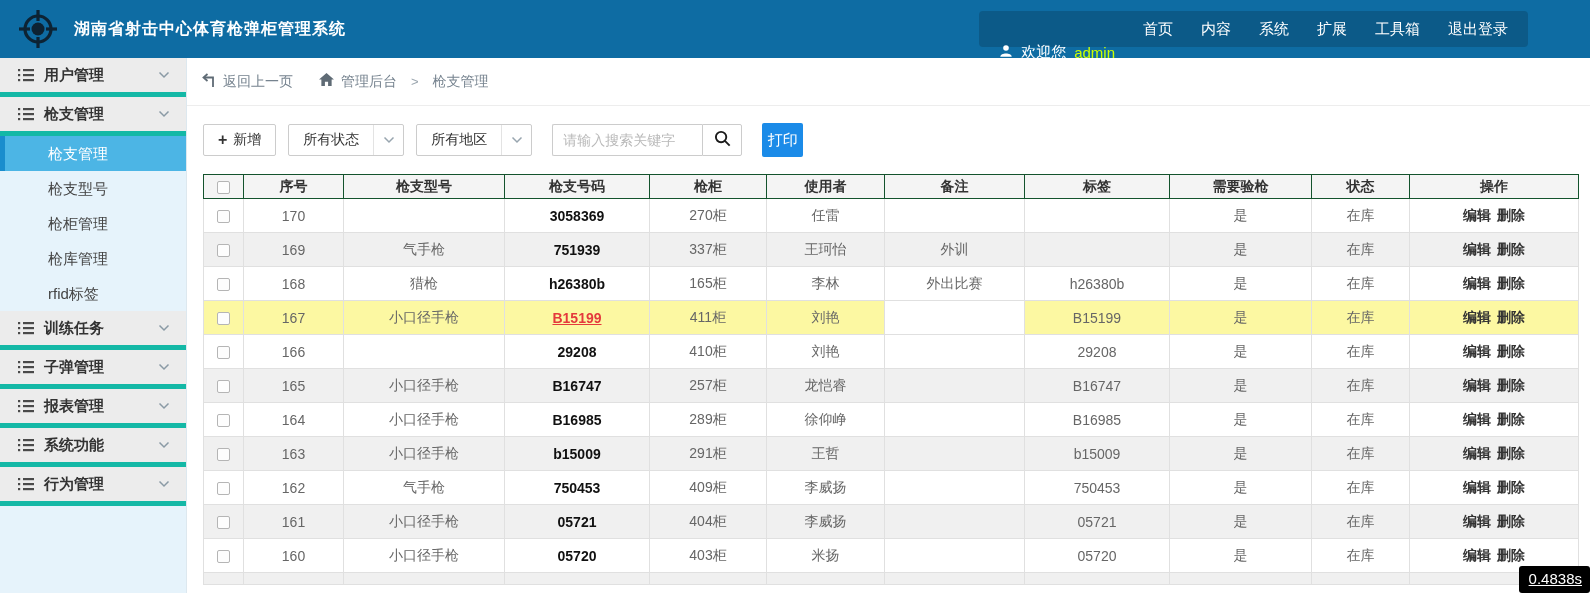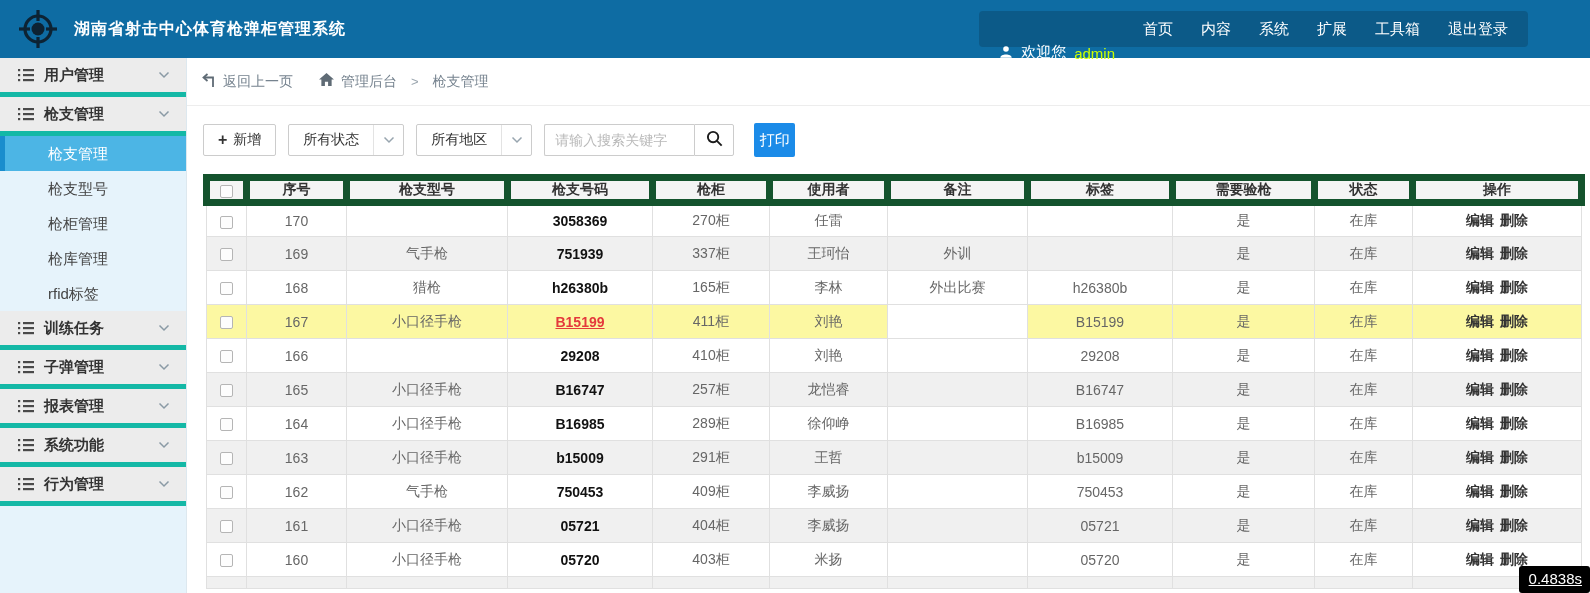--- a/index.html
+++ b/index.html
@@ -5,21 +5,21 @@
   * { margin:0; padding:0; box-sizing:border-box; }
   html,body { width:1590px; height:593px; overflow:hidden;
     font-family:"Liberation Sans","DejaVu Sans",sans-serif; background:#fff; }
 
   
   .topbar { height:58px; background:#0e6ca3; display:flex; align-items:center; position:relative; }
   .logo { margin:0 14px 0 16px; display:flex; align-items:center; }
   .app-title { color:#fff; font-size:16px; font-weight:bold; letter-spacing:1px; }
   .topnav { position:absolute; right:62px; top:11px; height:36px; background:#0c5a88;
     border-radius:4px; display:flex; align-items:center; padding:0 20px; gap:28px; }
-  .topnav .welcome-group { display:flex; align-items:flex-end; gap:8px; color:#fff; font-size:15px;margin-top:46px; }
+  .topnav .welcome-group { display:flex; align-items:center; gap:8px; color:#fff; font-size:15px;margin-top:46px; }
   .topnav .username { color:#ccff00; font-size:15px; }
   .topnav .nav-link { color:#fff; font-size:15px; cursor:pointer; white-space:nowrap; }
 
   
   .layout { display:flex; height:535px; }
   .sidebar { width:187px; background:#e6f3fb; border-right:1px solid #dde8ef; flex-shrink:0; }
   .content { flex:1; background:#fff; overflow:hidden; }
 
   
   .side-group { height:39px; background:#ececec; border-bottom:5px solid #14b8a6;
@@ -45,31 +45,31 @@
     font-size:14px; color:#333; display:flex; align-items:center; cursor:pointer; }
   .btn-add { padding:0 14px; gap:6px; }
   .btn-add .plus { font-weight:bold; font-size:16px; line-height:1; }
   .dropdown { padding:0; }
   .dropdown .dd-label { padding:0 14px; }
   .dropdown .dd-caret { width:30px; height:100%; display:flex; align-items:center; justify-content:center;
     border-left:1px solid #e3e3e3; }
   .search-group { display:flex; height:32px; }
   .search-input { width:150px; height:32px; border:1px solid #ccc; border-right:none; border-radius:2px 0 0 2px;
     padding:4px 10px; font-size:14px; color:#333; outline:none;
-    font-family:"Liberation Sans","DejaVu Sans",sans-serif; }
+    font-family:"Liberation Sans","DejaVu Sans",sans-serif;margin-left:8px; }
   .search-input::placeholder { color:#b9b9b9; }
   .search-btn { width:40px; height:32px; background:#fff; border:1px solid #ccc; border-radius:0 2px 2px 0;
     display:flex; align-items:center; justify-content:center; cursor:pointer; }
   .btn-print { height:34px; width:41px; background:#1b8be8; border:none; color:#fff; font-size:15px;
     justify-content:center; margin-left:8px; border-radius:2px; }
 
   
   .table-wrap { margin:0 14px 0 16px; }
   table { width:100%; border-collapse:collapse; table-layout:fixed; border:1px solid #ddd; }
-  th { height:24px; background:#f4f4f4; border:7px solid #14532d; font-size:14px; font-weight:bold;
+  th { height:24px; background:#f4f4f4; border:1px solid #14532d; font-size:14px; font-weight:bold;
     color:#333; text-align:center; }
   td { height:34px; border:1px solid #e0e0e0; font-size:14px; color:#666; text-align:center;
     overflow:hidden; white-space:nowrap; }
   tr.stripe td { background:#f0f0f0; }
   tr.hl td { background:#fcf8a2; }
   tr.hl td.col-note { background:#fff; }
   td.col-serial { font-weight:bold; color:#111; }
   .serial-link { color:#e4393c; text-decoration:underline; font-weight:bold; cursor:pointer; }
   .op-link { font-weight:bold; color:#333; cursor:pointer; margin:0 3px; text-decoration:none; }
   .row-check { appearance:none; -webkit-appearance:none; width:13px; height:13px; border:1px solid #b5b5b5;

